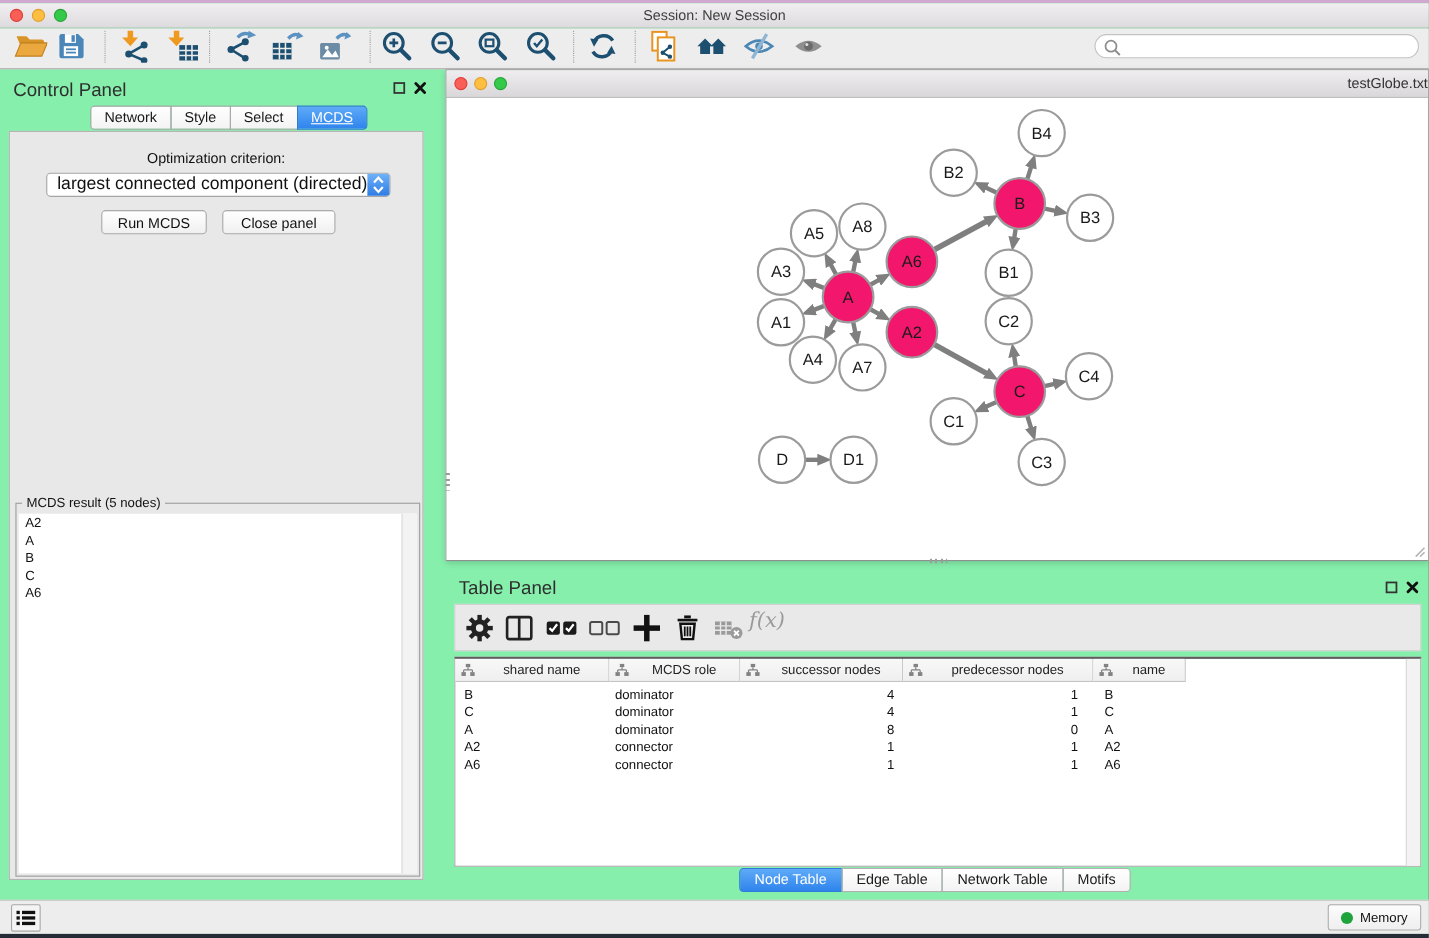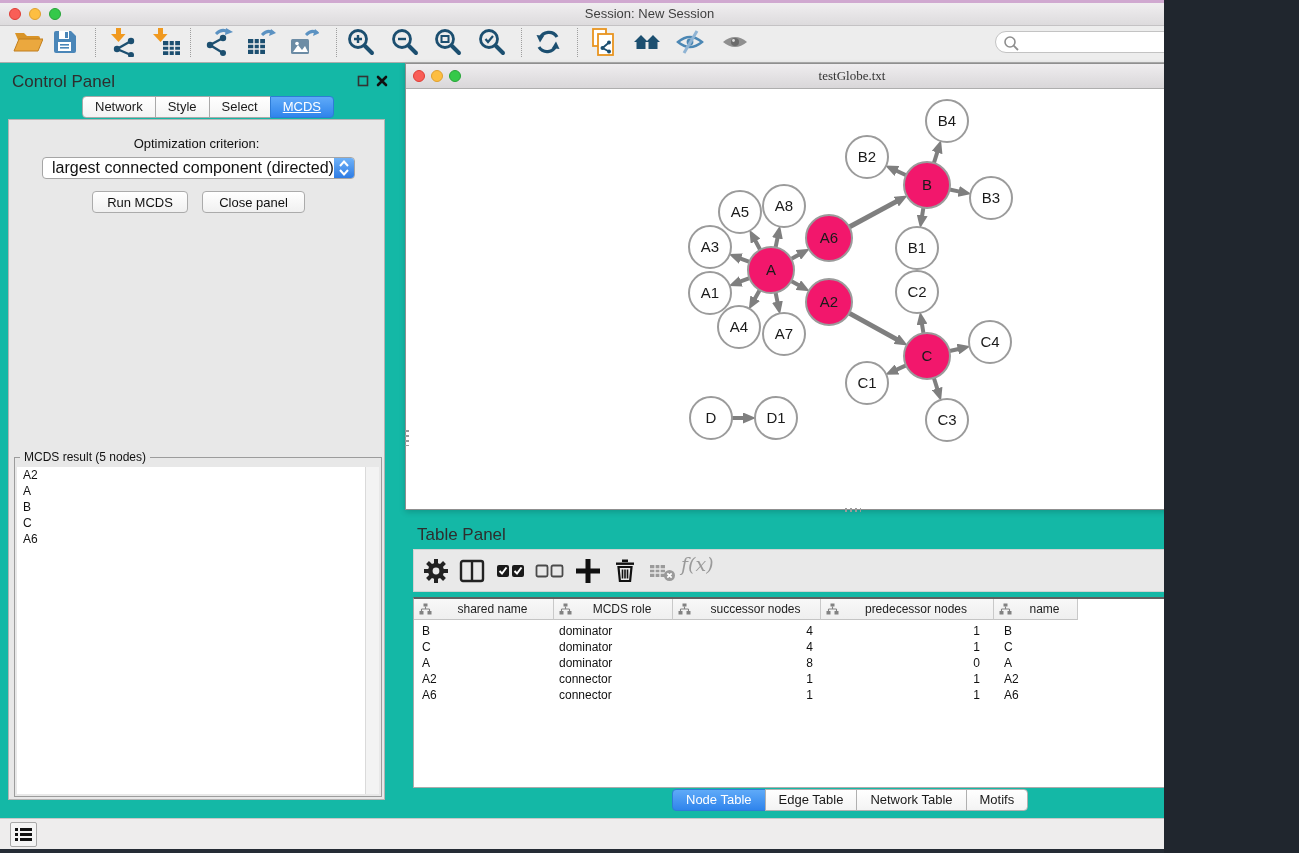--- a/index.html
+++ b/index.html
@@ -1,16 +1,16 @@
 <!DOCTYPE html>
 <html><head>
 <meta charset="utf-8">
 <style>
   html,body{margin:0;padding:0;background:#20262E;}
-  #app{position:relative;width:1164px;height:853px;background:#14b8a6;overflow:hidden;
+  #app{position:relative;width:1299px;height:853px;background:#86efac;overflow:hidden;
        font-family:"Liberation Sans",sans-serif;-webkit-font-smoothing:antialiased;}
   .abs{position:absolute;}
   
   .topstrip{left:0;top:0;width:1299px;height:3px;background:#D0A8D0;}
   .titlebar{left:0;top:3px;width:1299px;height:22px;background:linear-gradient(#F0EEF0,#DDDBDD);
             border-bottom:1px solid #C4C2C4;}
   .win-title{width:100%;text-align:center;font-size:13px;color:#3F3F3F;line-height:22px;}
   .tl{width:12px;height:12px;border-radius:50%;position:absolute;top:5px;}
   .tl.red{background:#F95E57;border:1px solid #DE3D36;box-sizing:border-box;}
   .tl.yel{background:#FDBE41;border:1px solid #DFA02F;box-sizing:border-box;}
@@ -43,21 +43,21 @@
   .fieldset{left:14px;top:457px;width:368px;height:340px;border:1px solid #9C9C9C;background:#E8E8E8;box-sizing:border-box;}
   .legend{position:absolute;top:-8px;left:5px;background:#E8E8E8;padding:0 4px;font-size:12px;color:#111;text-align:right;}
   .listbox{position:absolute;left:2px;top:9px;right:2px;bottom:2px;background:#fff;}
   .list-item{font-size:12px;line-height:16px;padding-left:6px;color:#111;}
   .vscroll{position:absolute;top:0;right:0;bottom:0;width:13px;background:#F3F3F3;border-left:1px solid #DADADA;}
   
   .netwin{left:405px;top:63px;width:894px;height:447px;background:#fff;border:1px solid #8F8F8F;
           box-sizing:border-box;box-shadow:0 2px 6px rgba(0,0,0,0.18);}
   .net-titlebar{position:absolute;left:0;top:0;right:0;height:24px;
           background:linear-gradient(#EFEDEF,#D9D7D9);border-bottom:1px solid #AEAEAE;}
-  .net-title{width:100%;text-align:center;font-size:13px;color:#333;line-height:24px;font-family:Liberation Serif, serif;}
+  .net-title{width:100%;text-align:right;font-size:13px;color:#333;line-height:24px;}
   .net-canvas{position:absolute;left:0;top:25px;right:0;bottom:0;background:#fff;}
   .grip-v{position:absolute;left:405px;top:430px;width:4px;height:16px;
           background:repeating-linear-gradient(#9B9B9B 0 2px,transparent 2px 5px);}
   .grip-h{position:absolute;left:845px;top:508px;width:16px;height:4px;
           background:repeating-linear-gradient(90deg,#9B9B9B 0 2px,transparent 2px 5px);}
   
   .tp-toolbar{left:413px;top:549px;width:879px;height:43px;background:#E9E9E9;border:1px solid #D2D2D2;box-sizing:border-box;}
   .tpi{position:absolute;top:7px;width:28px;height:28px;}
   .tablewrap{left:413px;top:597px;width:879px;height:191px;background:#fff;
              border-top:2px solid #5F5F5F;border-left:1px solid #ABABAB;border-right:1px solid #ABABAB;

